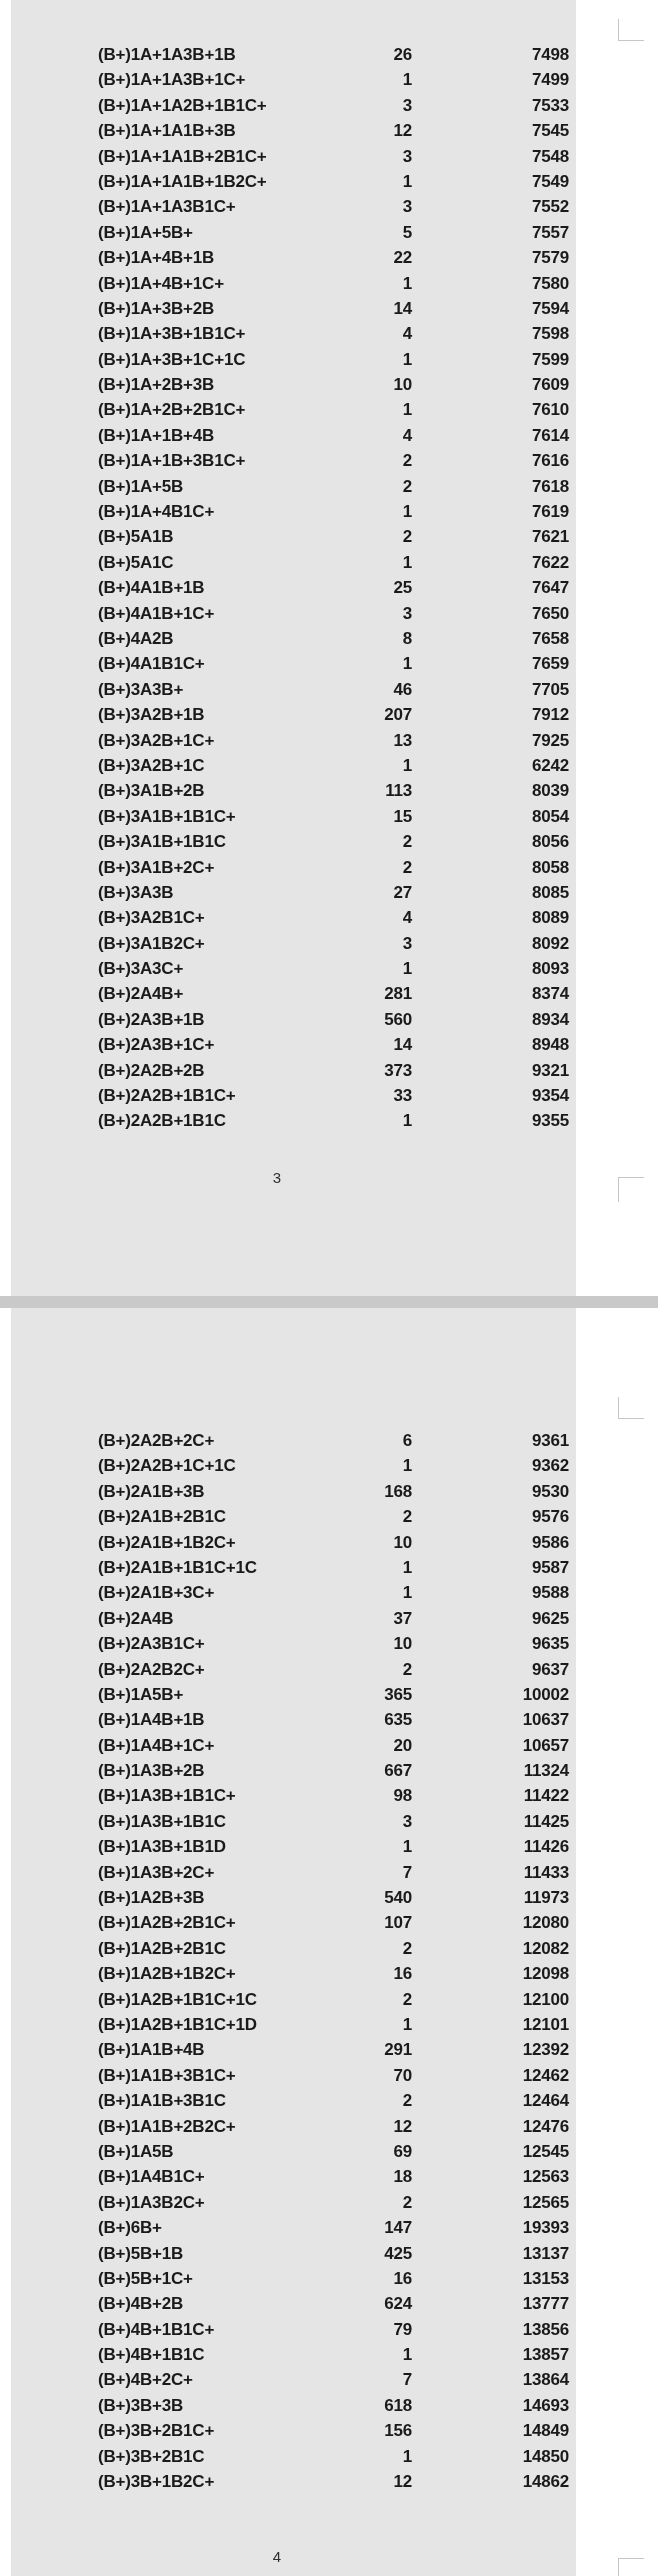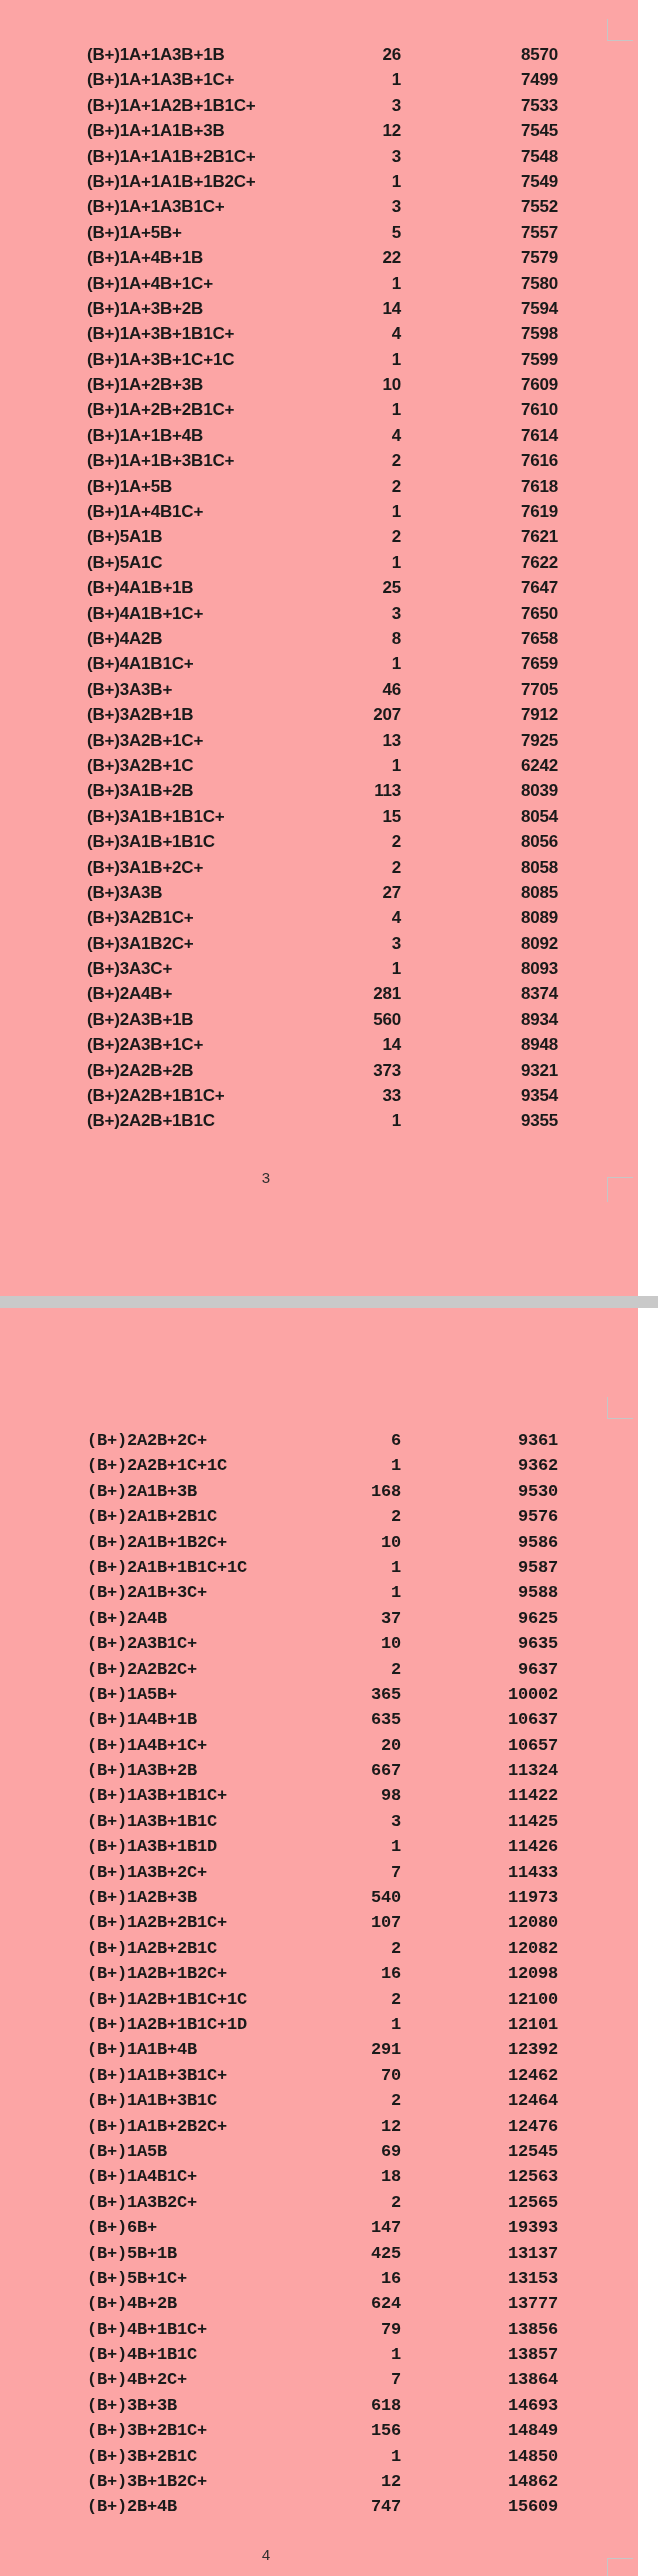--- a/index.html
+++ b/index.html
@@ -1,23 +1,23 @@
 <!DOCTYPE html>
 <html style="font-size:15px"><head>
 <meta charset="utf-8">
 <style>
   html, body { margin:0; padding:0; }
   body {
     width:659px; height:2576px; position:relative; overflow:hidden;
     background:#ffffff;
     font-family:"Liberation Sans", "DejaVu Sans", sans-serif;
   }
-  .page { position:absolute; left:0; width:638px; background:#fca5a5; }
+  .page { position:absolute; left:11px; width:565px; background:#e5e5e5; }
   #page-3 { top:0; height:1296px; }
-  #page-4 { top:1308px; height:1268px;font-family:Liberation Mono, monospace; }
+  #page-4 { top:1308px; height:1268px; }
   .separator { position:absolute; left:0; top:1296px; width:659px; height:12.2px; background:#c9c9c9; }
 
   .rows { position:absolute; left:87px; }
   #page-3 .rows { top:42px; }
   #page-4 .rows { top:120px; }
 
   .row { display:flex; height:25.4px; line-height:25.4px; }
   .row span {
     font-size:17px; font-weight:700; color:#1a1a1a; letter-spacing:-0.2px;
     white-space:nowrap;
@@ -44,21 +44,21 @@
 </head>
 <body>
 
 <div class="page" id="page-3">
   <div class="corner corner-top"></div>
   <div class="rows">
 
       <div class="row">
         <span class="c-label">(B+)1A+1A3B+1B</span>
         <span class="c-count">26</span>
-        <span class="c-cum">8570</span>
+        <span class="c-cum">7498</span>
       </div>
 
       <div class="row">
         <span class="c-label">(B+)1A+1A3B+1C+</span>
         <span class="c-count">1</span>
         <span class="c-cum">7499</span>
       </div>
 
 
       <div class="row">
@@ -563,22 +563,17 @@
         <span class="c-count">1</span>
         <span class="c-cum">14850</span>
       </div>
 
       <div class="row">
         <span class="c-label">(B+)3B+1B2C+</span>
         <span class="c-count">12</span>
         <span class="c-cum">14862</span>
       </div>
 
-      <div class="row">
-        <span class="c-label">(B+)2B+4B</span>
-        <span class="c-count">747</span>
-        <span class="c-cum">15609</span>
-      </div>
     </div>
   <div class="corner corner-bottom"></div>
   <div class="page-number">4</div>
 </div>
 
 
 </body></html>

